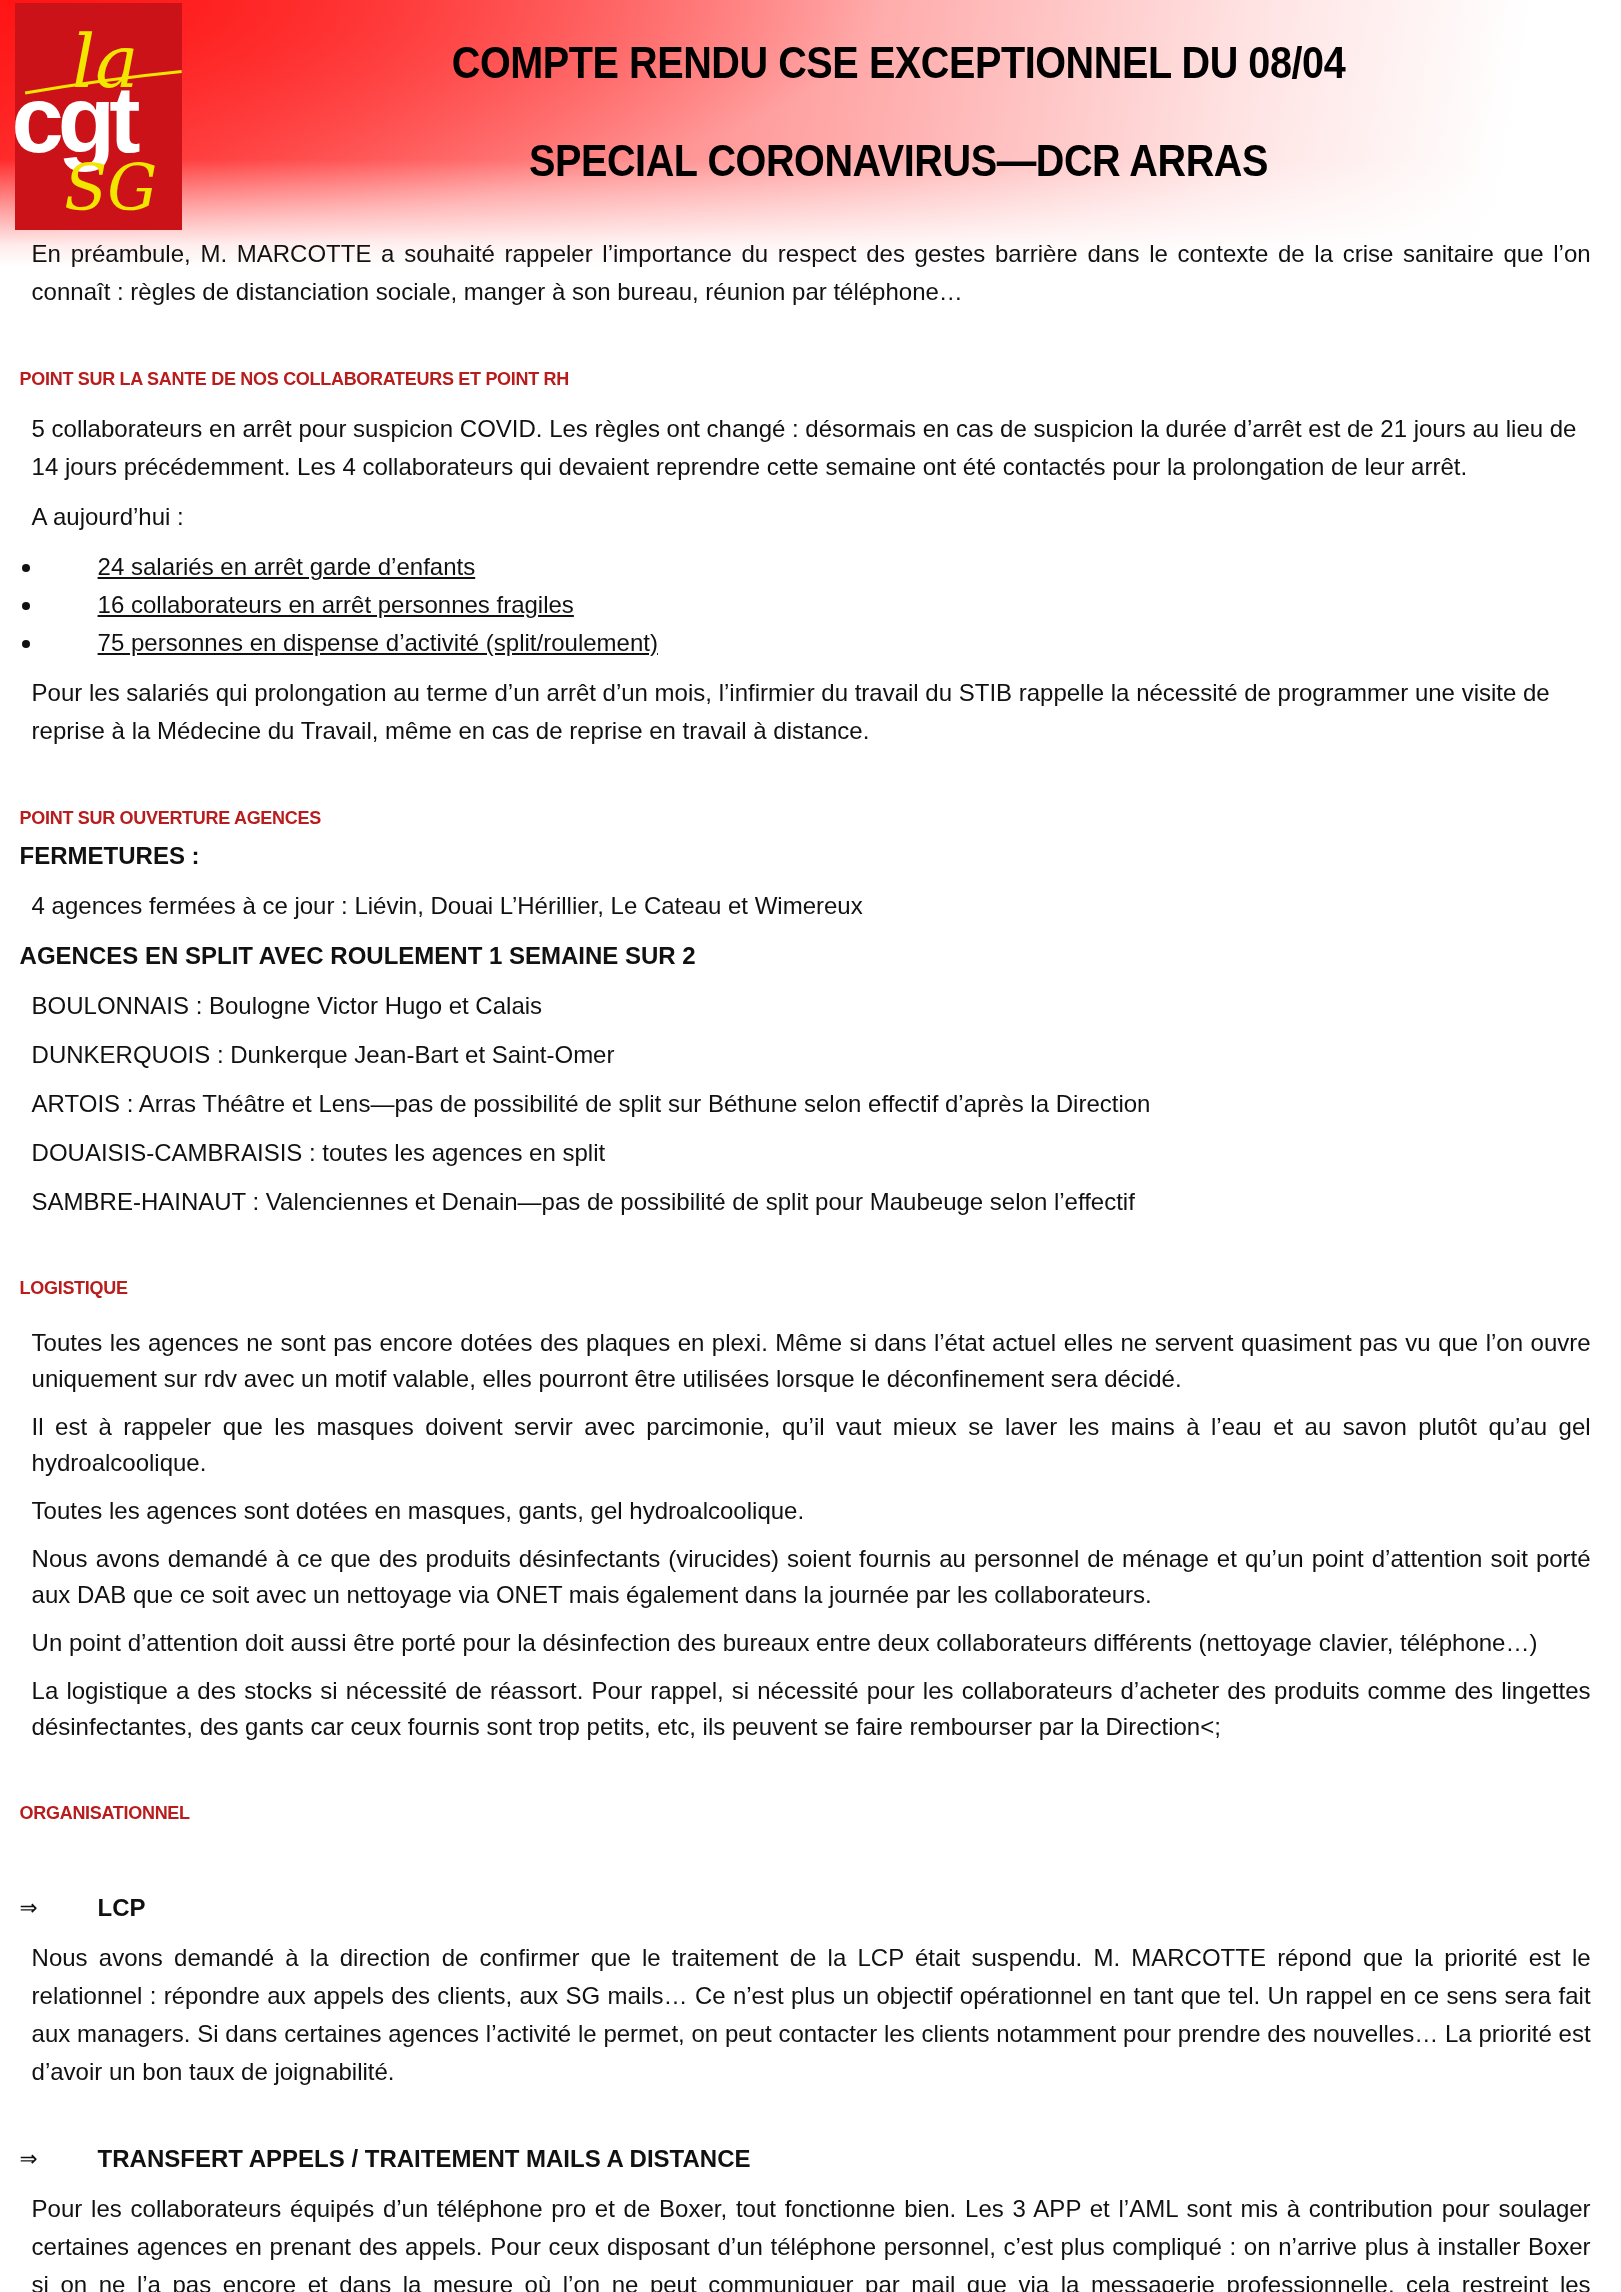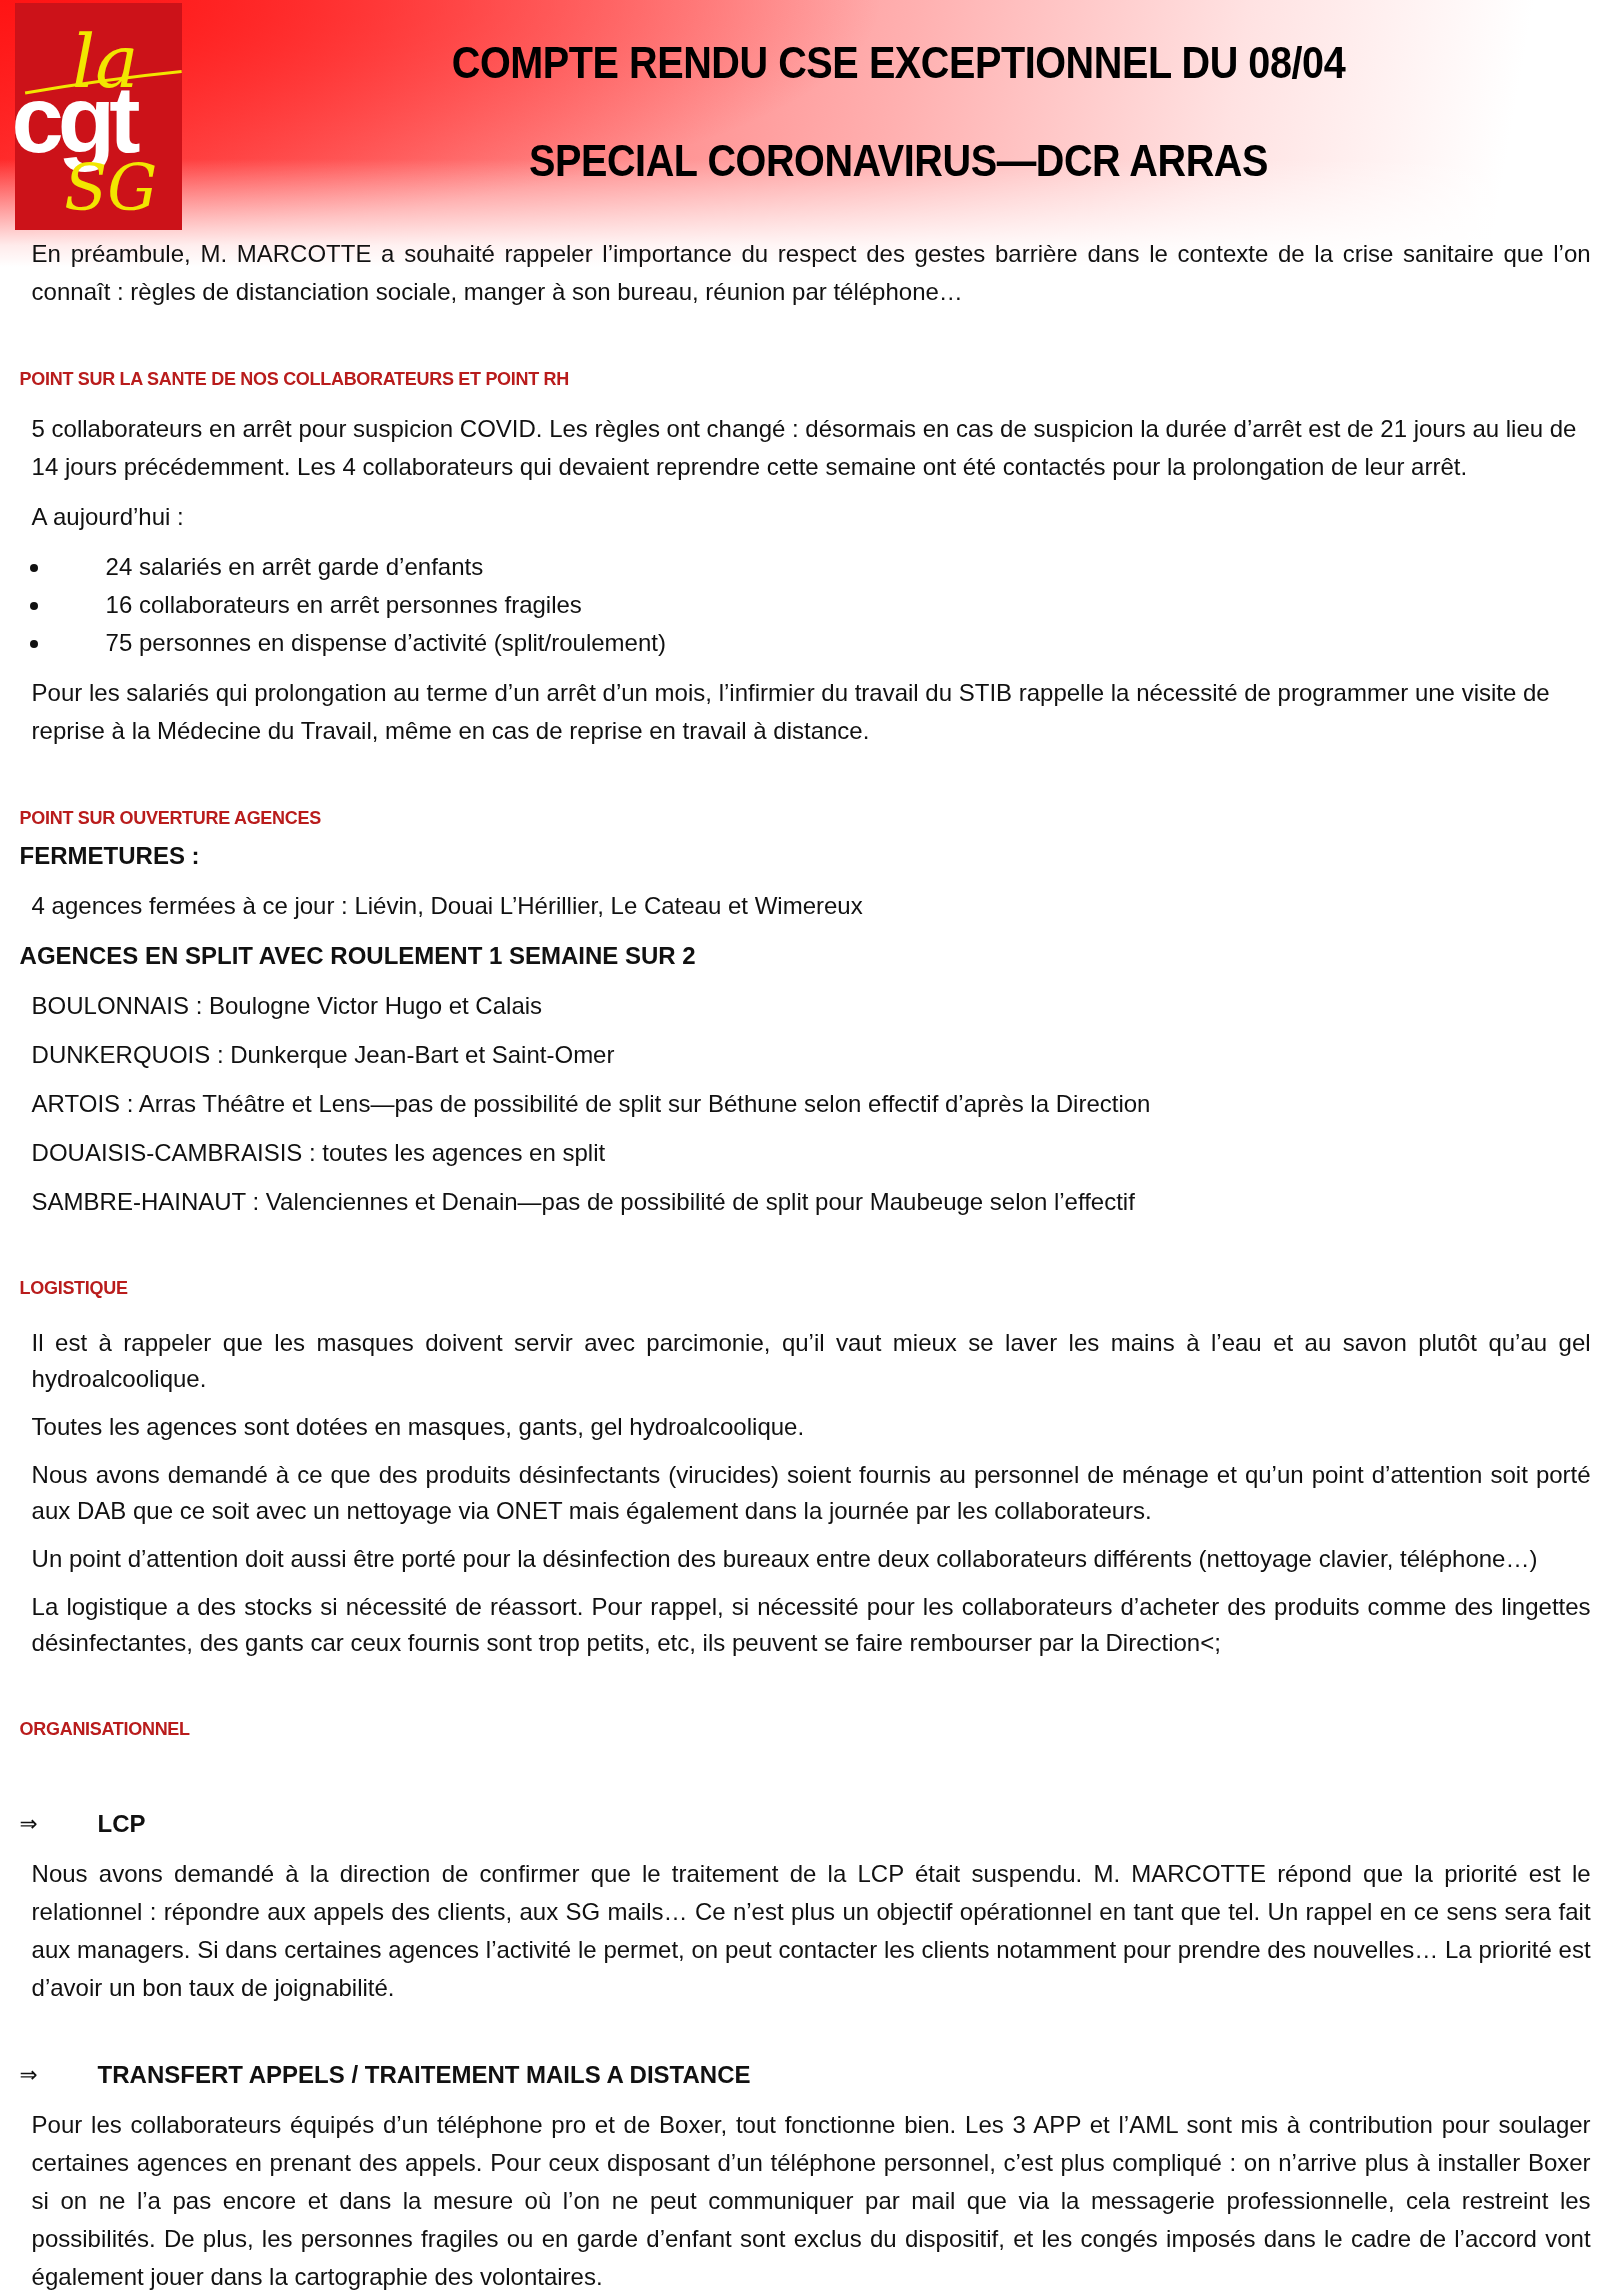--- a/index.html
+++ b/index.html
@@ -38,21 +38,21 @@
     .content .tight { line-height: 37px; }
     p { margin: 12px; }
     .justify { text-align: justify; }
     .section-title {
       color: #b91c1c; font-weight: bold; font-size: 18px; margin: 0;
       letter-spacing: -0.3px;
     }
     .sub-title { font-weight: bold; margin: 0; }
     .gap-md { height: 37px; }
     .gap-lg { height: 57px; }
-    ul.bullets { list-style: none; margin: 8px; padding: 0; }
+    ul.bullets { list-style: none; margin: 0; padding: 0; text-decoration: underline; }
     ul.bullets li { position: relative; padding-left: 78px; }
     ul.bullets li .dot {
       position: absolute; left: 2px; top: 15.7px; width: 8.8px; height: 8.8px;
       border-radius: 50%; background: #111;
     }
     .arrow-head { display: flex; align-items: center; font-weight: bold; }
     .arrow-head .arrow { width: 78px; font-weight: normal; font-size: 21.6px; }
   </style>
 </head>
 <body>
@@ -103,20 +103,21 @@
       <p>DOUAISIS-CAMBRAISIS : toutes les agences en split</p>
       <p>SAMBRE-HAINAUT : Valenciennes et Denain—pas de possibilité de split pour Maubeuge selon l’effectif</p>
     </div>
   </section>
 
   <div class="gap-md"></div>
 
   <section style="line-height:36px;">
     <h2 class="section-title" style="line-height:38px;">LOGISTIQUE</h2>
     <div style="height:5.9px"></div>
+    <p class="justify">Toutes les agences ne sont pas encore dotées des plaques en plexi. Même si dans l’état actuel elles ne servent quasiment pas vu que l’on ouvre uniquement sur rdv avec un motif valable, elles pourront être utilisées lorsque le déconfinement sera décidé.</p>
     <p class="justify">Il est à rappeler que les masques doivent servir avec parcimonie, qu’il vaut mieux se laver les mains à l’eau et au savon plutôt qu’au gel hydroalcoolique.</p>
     <p class="justify">Toutes les agences sont dotées en masques, gants, gel hydroalcoolique.</p>
     <p class="justify">Nous avons demandé à ce que des produits désinfectants (virucides) soient fournis au personnel de ménage et qu’un point d’attention soit porté aux DAB que ce soit avec un nettoyage via ONET mais également dans la journée par les collaborateurs.</p>
     <p class="justify">Un point d’attention doit aussi être porté pour la désinfection des bureaux entre deux collaborateurs différents (nettoyage clavier, téléphone…)</p>
     <p class="justify">La logistique a des stocks si nécessité de réassort. Pour rappel, si nécessité pour les collaborateurs d’acheter des produits comme des lingettes désinfectantes, des gants car ceux fournis sont trop petits, etc, ils peuvent se faire rembourser par la Direction&lt;;</p>
   </section>
 
   <div class="gap-md"></div>
 
   <section>

